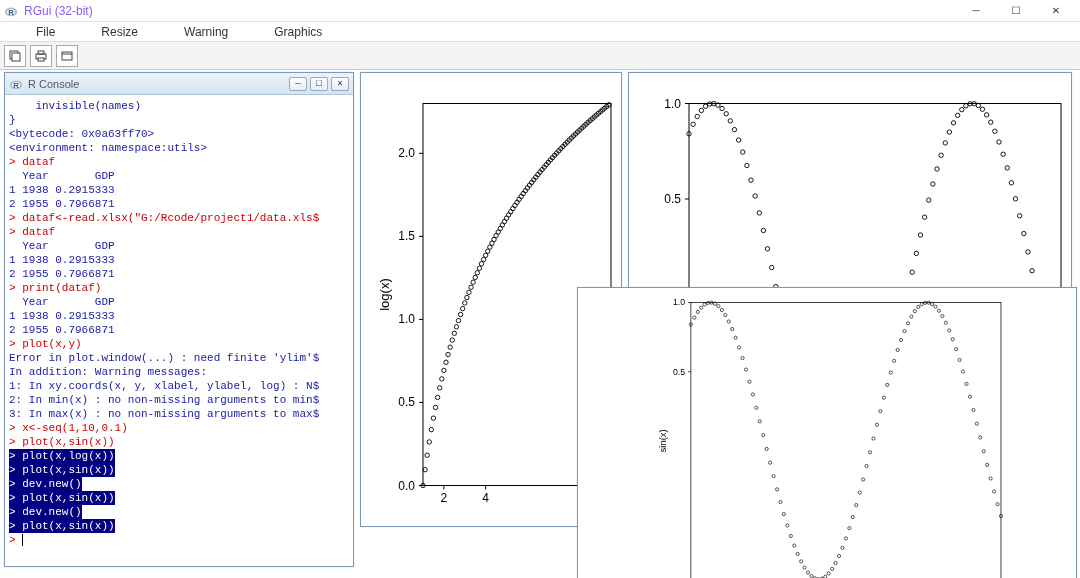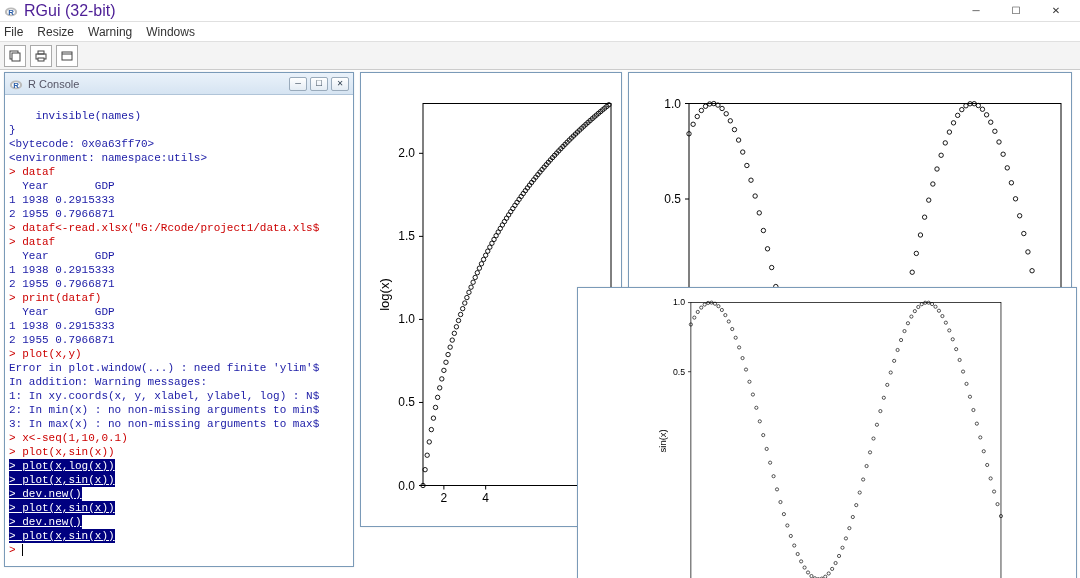--- a/index.html
+++ b/index.html
@@ -20,38 +20,38 @@
   padding: 0 4px;
   border-bottom: 1px solid #e0e0e0;
 }
 .titlebar .app-icon {
   width: 14px; height: 14px;
   margin-right: 6px;
   display: inline-flex;
   align-items: center;
   justify-content: center;
 }
-.titlebar .title { color: #4c1d95; font-size: 16px; flex: 1; }
+.titlebar .title { color: #8b5cf6; font-size: 12px; flex: 1; }
 .titlebar .sysbtns { display: flex; }
 .titlebar .sysbtn {
   width: 40px; height: 22px;
   display: flex; align-items: center; justify-content: center;
   color: #333; font-size: 10px;
 }
 .menubar {
   height: 20px;
   display: flex;
   align-items: center;
   padding: 0 4px;
   gap: 14px;
   font-size: 12px;
   color: #333;
   border-bottom: 1px solid #e0e0e0;
 }
-.menubar span { cursor: default; }
+.menubar span { cursor: default; margin-left: 32px; }
 .toolbar {
   height: 28px;
   display: flex;
   align-items: center;
   padding: 2px 4px;
   gap: 4px;
   border-bottom: 1px solid #ccc;
   background: #f4f4f4;
 }
 .toolbtn {
@@ -103,31 +103,30 @@
 .mdi-title .mdi-btn.close-active {
   background: linear-gradient(#e98,#d54);
   border-color: #b43;
   color: #fff;
 }
 .mdi-body { flex: 1; overflow: hidden; position: relative; }
 .console-body {
   font-family: "Courier New", monospace;
   font-size: 11px;
   line-height: 14px;
-  padding: 14px 4px;
+  padding: 4px 4px;
   overflow: hidden;
   white-space: pre;
 }
 .c-blue { color: #1a1aa6; }
 .c-red { color: #c00; }
 .console-body .sel {
   background: #000080;
   color: #fff;
   display: inline-block;
-  text-decoration: underline;
 }
 .plot-area {
   position: absolute;
   inset: 0;
   background: #fff;
 }
 .plot-area svg { width: 100%; height: 100%; }
 .watermark {
   position: absolute;
   right: 12px;
@@ -187,21 +186,21 @@
     <div class="sysbtn">─</div>
     <div class="sysbtn">☐</div>
     <div class="sysbtn">✕</div>
   </div>
 </div>
 
 <div class="menubar">
   <span>File</span>
   <span>Resize</span>
   <span>Warning</span>
-  <span>Windows</span>
+  <span>Graphics</span>
 </div>
 
 <div class="toolbar">
   <div class="toolbtn">
     <svg width="14" height="14" viewBox="0 0 14 14">
         <rect x="2" y="2" width="8" height="8" fill="none" stroke="#444"></rect>
         <rect x="4" y="4" width="8" height="8" fill="#fff" stroke="#444"></rect>
       </svg>
   </div>
   <div class="toolbtn">

